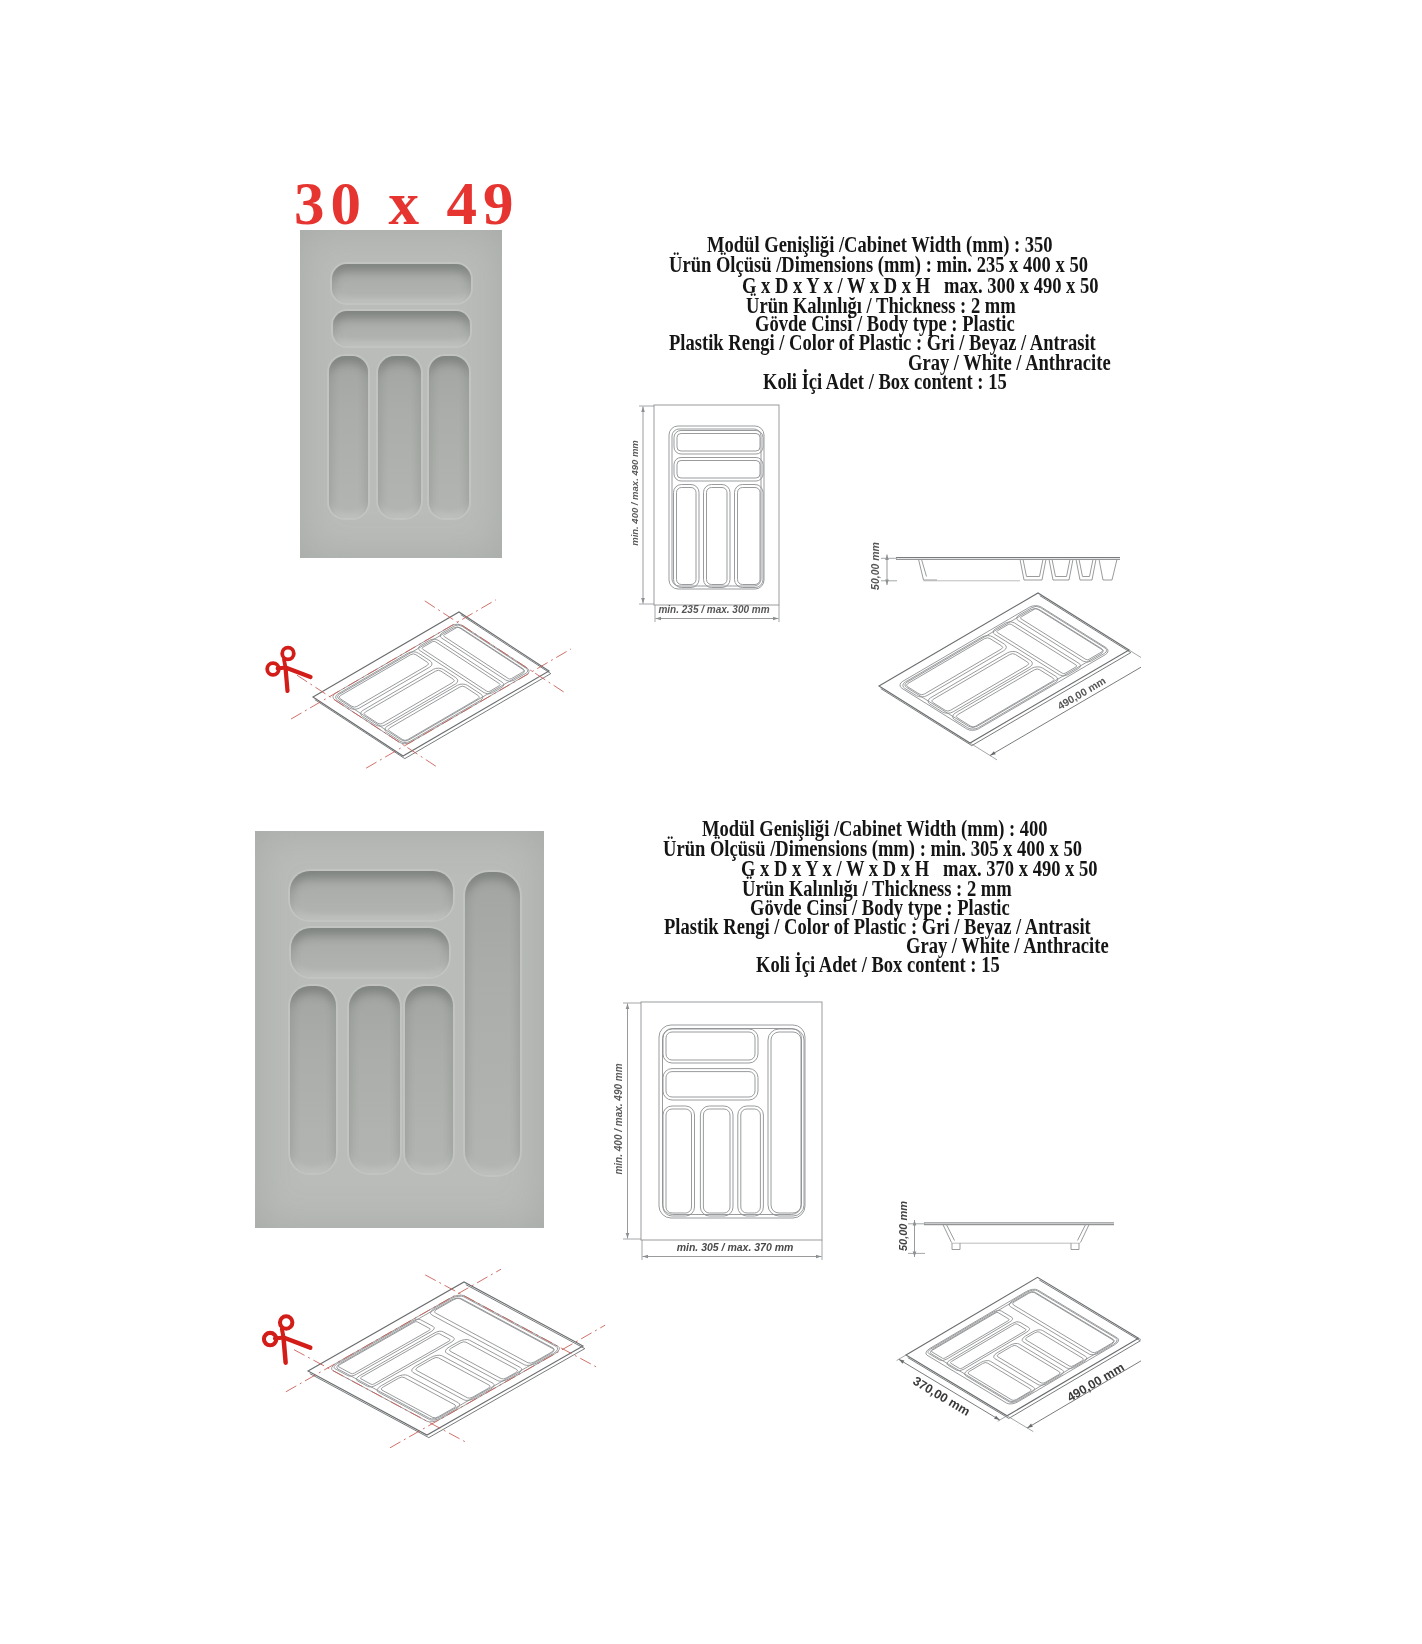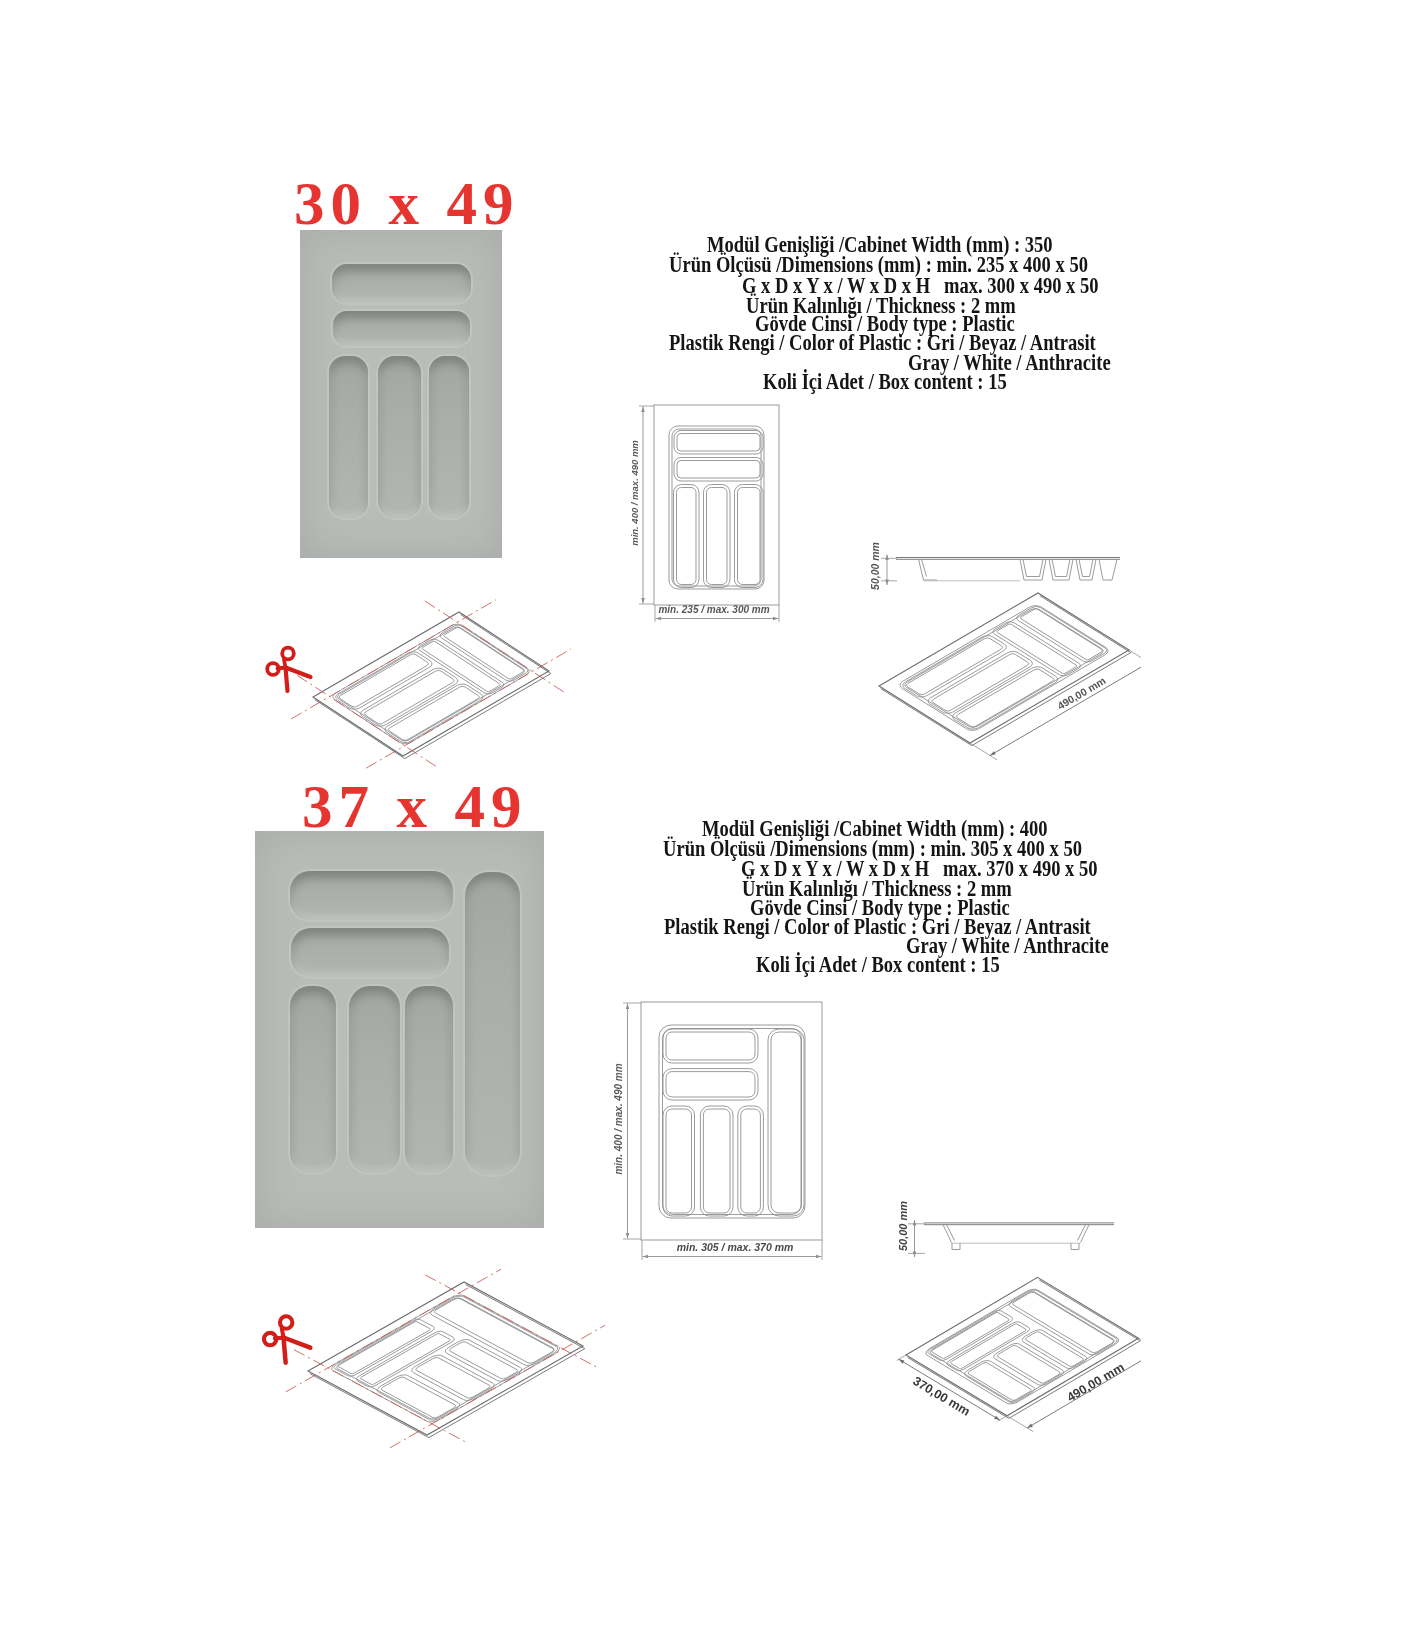--- a/index.html
+++ b/index.html
@@ -24,21 +24,20 @@
     </div>
 <div class="photo" style="left:255px;top:831px;width:289px;height:397px">
       <div class="cmp" style="left:35px;top:40px;width:163px;height:49px;border-radius:20px"></div>
       <div class="cmp" style="left:36px;top:97px;width:158px;height:49px;border-radius:20px"></div>
       <div class="cmp" style="left:210px;top:41px;width:55px;height:303px;border-radius:24px"></div>
       <div class="cmp" style="left:35px;top:155px;width:46px;height:187px;border-radius:20px"></div>
       <div class="cmp" style="left:94px;top:155px;width:51px;height:187px;border-radius:21px"></div>
       <div class="cmp" style="left:150px;top:155px;width:48px;height:187px;border-radius:20px"></div>
     </div>
 <div class="bigt" style="left:294px;top:173.3px">30 x 49</div>
-<div class="bigt" style="left:302px;top:776.3px">37 x 49</div>
 <div class="t" style="left:707px;top:232.8px;font-size:23.2px;transform:scaleX(0.8);transform-origin:left top">Modül Genişliği /Cabinet Width (mm) : 350</div>
     <div class="t" style="left:669px;top:252.8px;font-size:23.2px;transform:scaleX(0.8);transform-origin:left top">Ürün Ölçüsü /Dimensions (mm) : min. 235 x 400 x 50</div>
     <div class="t" style="left:742px;top:273.8px;font-size:23.2px;transform:scaleX(0.8);transform-origin:left top">G x D x Y x / W x D x H&nbsp;&nbsp;&nbsp;max. 300 x 490 x 50</div>
     <div class="t" style="left:746px;top:293.8px;font-size:23.2px;transform:scaleX(0.8);transform-origin:left top">Ürün Kalınlığı / Thickness : 2 mm</div>
     <div class="t" style="left:755px;top:311.8px;font-size:23.2px;transform:scaleX(0.8);transform-origin:left top">Gövde Cinsi / Body type : Plastic</div>
     <div class="t" style="left:669px;top:330.8px;font-size:23.2px;transform:scaleX(0.8);transform-origin:left top">Plastik Rengi / Color of Plastic : Gri / Beyaz / Antrasit</div>
     <div class="t" style="left:908px;top:350.8px;font-size:23.2px;transform:scaleX(0.8);transform-origin:left top">Gray / White / Anthracite</div>
     <div class="t" style="left:763px;top:369.8px;font-size:23.2px;transform:scaleX(0.8);transform-origin:left top">Koli İçi Adet / Box content : 15</div>
     <div class="t" style="left:702px;top:817.3px;font-size:23.2px;transform:scaleX(0.8);transform-origin:left top">Modül Genişliği /Cabinet Width (mm) : 400</div>
     <div class="t" style="left:663px;top:837.3px;font-size:23.2px;transform:scaleX(0.8);transform-origin:left top">Ürün Ölçüsü /Dimensions (mm) : min. 305 x 400 x 50</div>

